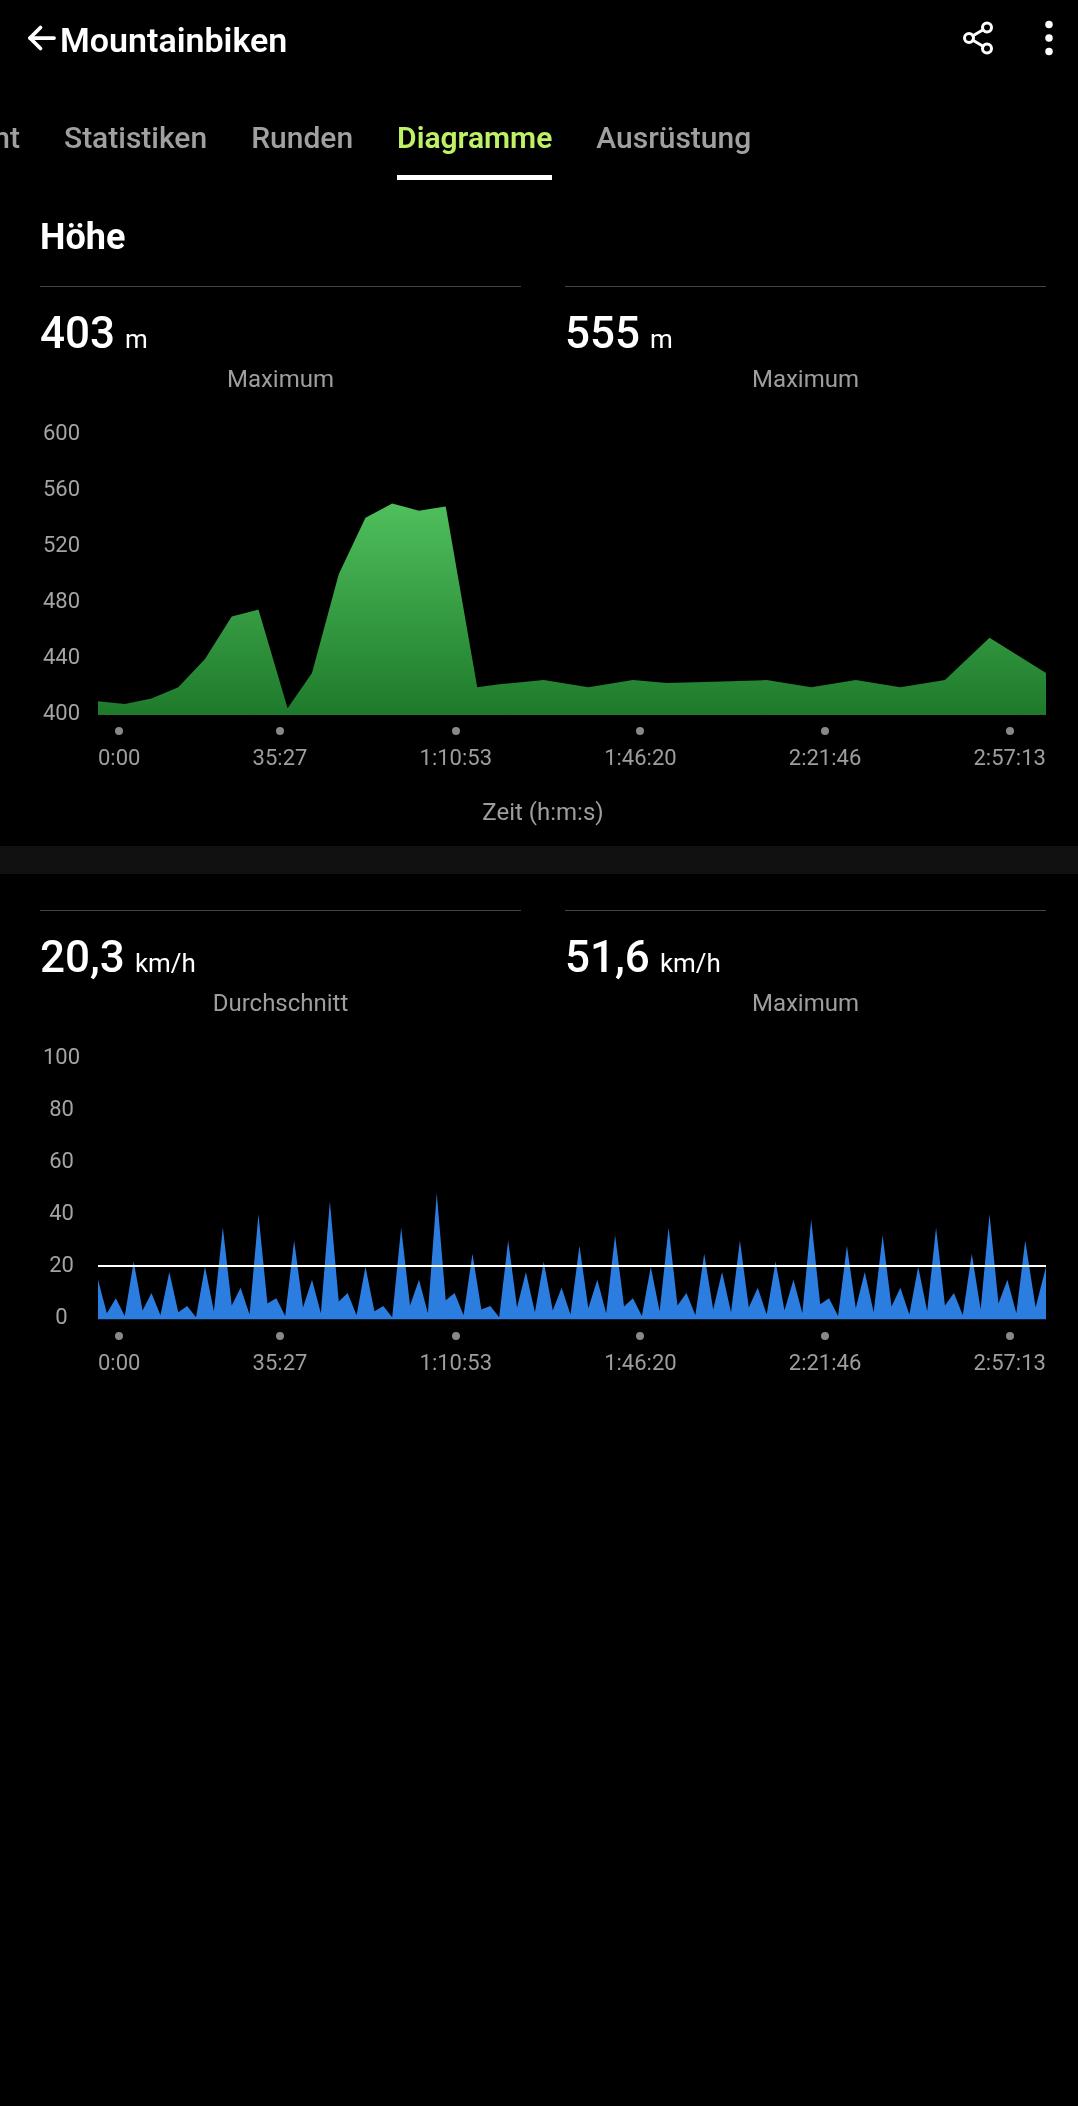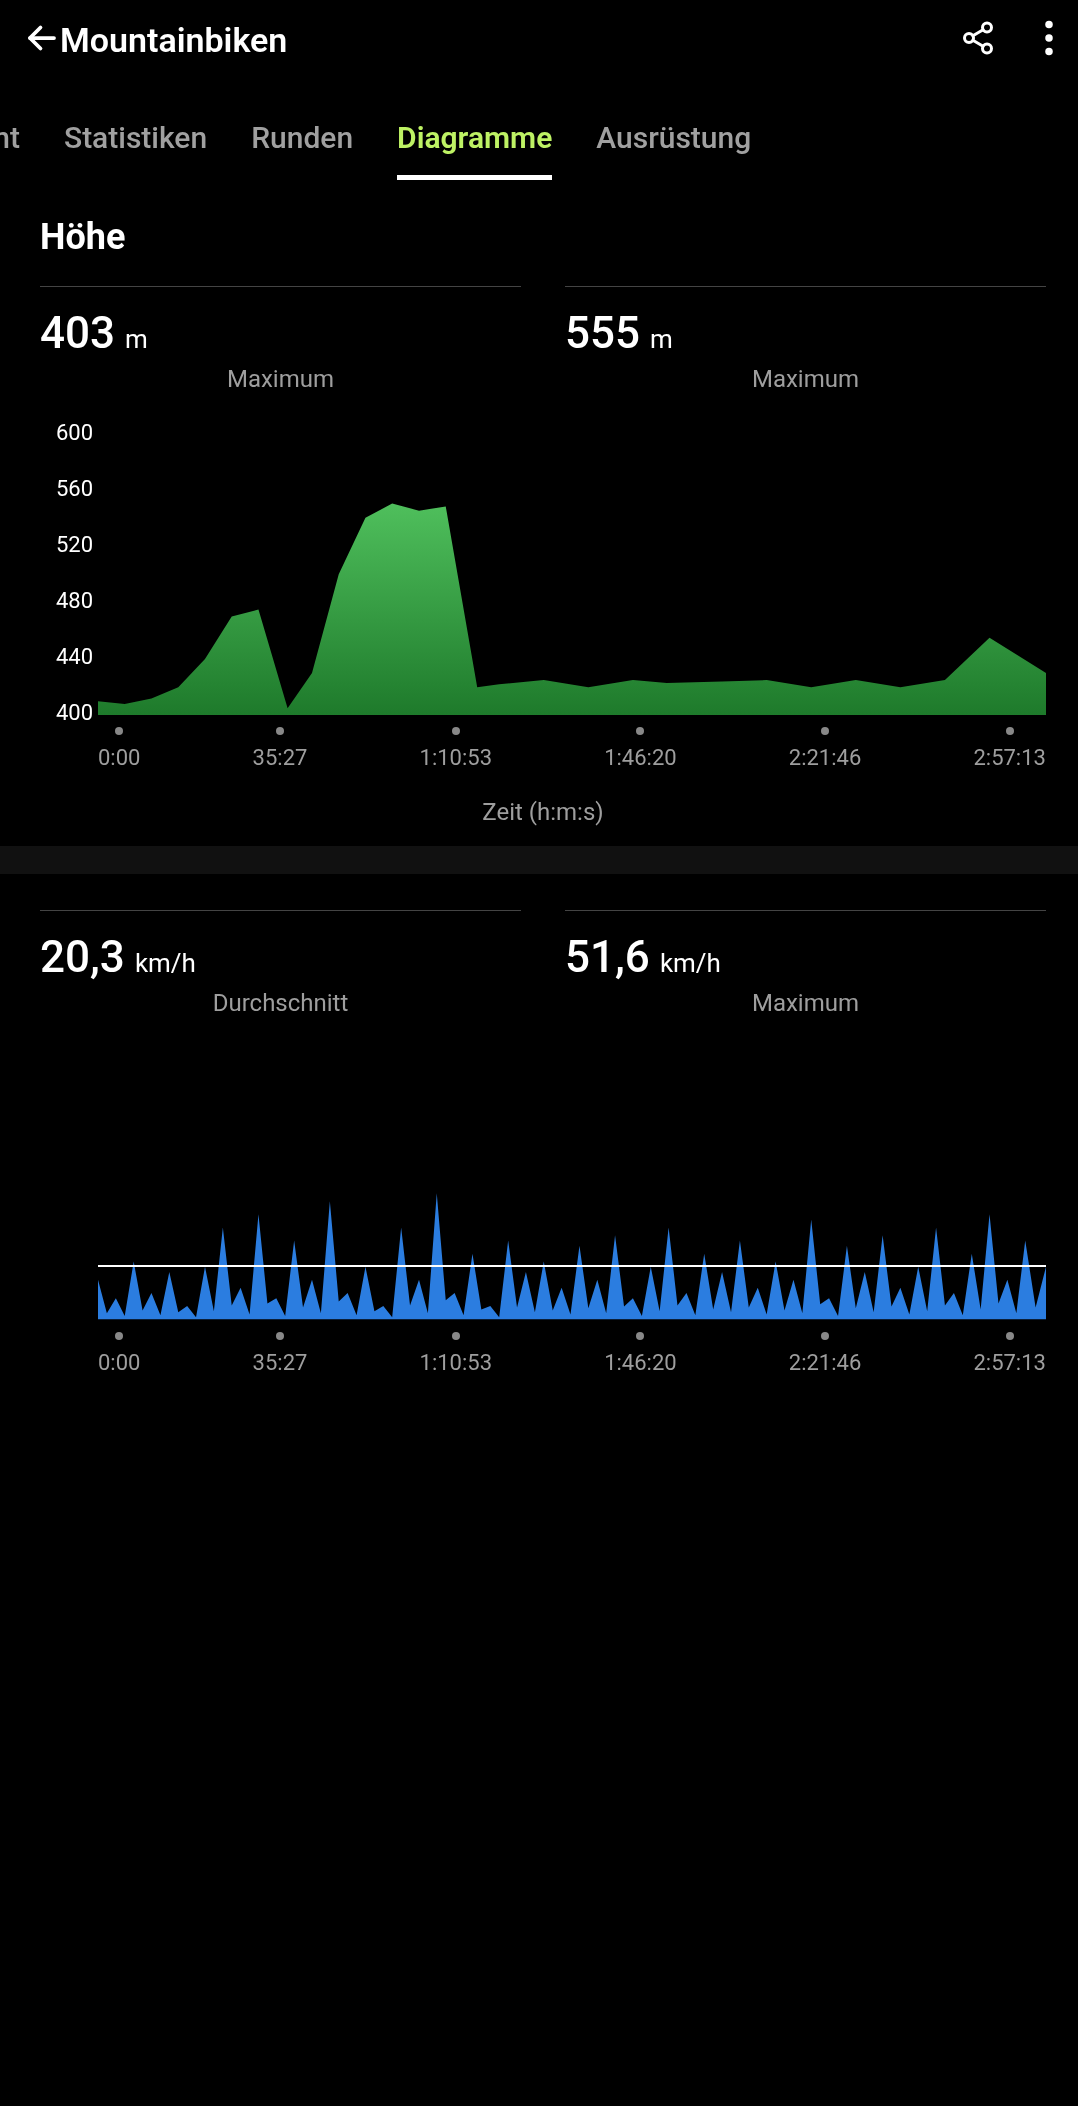--- a/index.html
+++ b/index.html
@@ -79,28 +79,28 @@
     font-size: 24px;
     color: #9e9e9e;
     margin-top: 6px;
   }
   .chart-wrap {
     margin-top: 40px;
     position: relative;
   }
   .y-axis {
     position: absolute;
-    left: 16px;
+    left: 3px;
     top: 0;
     bottom: 40px;
     display: flex;
     flex-direction: column;
     justify-content: space-between;
     font-size: 22px;
-    color: #ffffff;
+    color: #a3a3a3;
     text-align: center;
   }
   .y-axis div { height: 0; line-height: 0; }
   .plot {
     margin-left: 58px;
     position: relative;
   }
   .x-axis {
     display: flex;
     justify-content: space-between;
@@ -245,20 +245,28 @@
     <div class="stat">
       <div class="stat-value">
         <span>51,6</span>
         <span class="stat-unit">km/h</span>
       </div>
       <div class="stat-label">Maximum</div>
     </div>
   </div>
 
   <div class="chart-wrap">
+    <div class="y-axis" id="speed-y" style="height: 260px;">
+        <div>100</div>
+        <div>80</div>
+        <div>60</div>
+        <div>40</div>
+        <div>20</div>
+        <div>0</div>
+      </div>
     <div class="plot">
       <svg id="speed-svg" class="chart-svg" viewBox="0 0 940 260" preserveAspectRatio="none">
         <path id="speed-path" fill="#2b7de0" d="M 0 260 L 0.0 221.0 L 8.8 254.2 L 17.7 239.2 L 26.5 256.9 L 35.4 202.8 L 44.2 251.4 L 53.0 234.0 L 61.9 256.1 L 70.7 213.2 L 79.6 253.0 L 88.4 247.0 L 97.2 258.1 L 106.1 208.0 L 114.9 252.2 L 123.8 169.0 L 132.6 246.3 L 141.4 228.8 L 150.3 255.3 L 159.1 156.0 L 168.0 244.4 L 176.8 239.2 L 185.6 256.9 L 194.5 182.0 L 203.3 248.3 L 212.2 221.0 L 221.0 254.2 L 229.9 143.0 L 238.7 242.4 L 247.5 234.0 L 256.4 256.1 L 265.2 208.0 L 274.1 252.2 L 282.9 247.0 L 291.7 258.1 L 300.6 169.0 L 309.4 246.3 L 318.3 221.0 L 327.1 254.2 L 335.9 135.2 L 344.8 241.3 L 353.6 234.0 L 362.5 256.1 L 371.3 195.0 L 380.1 250.3 L 389.0 247.0 L 397.8 258.1 L 406.7 182.0 L 415.5 248.3 L 424.3 213.2 L 433.2 253.0 L 442.0 202.8 L 450.9 251.4 L 459.7 228.8 L 468.5 255.3 L 477.4 187.2 L 486.2 249.1 L 495.1 221.0 L 503.9 254.2 L 512.7 176.8 L 521.6 247.5 L 530.4 239.2 L 539.3 256.9 L 548.1 208.0 L 556.9 252.2 L 565.8 169.0 L 574.6 246.3 L 583.5 234.0 L 592.3 256.1 L 601.1 195.0 L 610.0 250.3 L 618.8 213.2 L 627.7 253.0 L 636.5 182.0 L 645.3 248.3 L 654.2 228.8 L 663.0 255.3 L 671.9 202.8 L 680.7 251.4 L 689.6 221.0 L 698.4 254.2 L 707.2 161.2 L 716.1 245.2 L 724.9 239.2 L 733.8 256.9 L 742.6 187.2 L 751.4 249.1 L 760.3 213.2 L 769.1 253.0 L 778.0 176.8 L 786.8 247.5 L 795.6 228.8 L 804.5 255.3 L 813.3 208.0 L 822.2 252.2 L 831.0 169.0 L 839.8 246.3 L 848.7 234.0 L 857.5 256.1 L 866.4 195.0 L 875.2 250.3 L 884.0 156.0 L 892.9 244.4 L 901.7 221.0 L 910.6 254.2 L 919.4 182.0 L 929.7 248.3 L 940.0 208.0 L 940 260 Z"></path>
       </svg>
       <div class="avg-line" id="speed-avg-line" style="top: 207.22px;"></div>
     </div>
     <div class="x-axis" id="speed-x">
         <div class="x-tick">0:00</div>
         <div class="x-tick">35:27</div>
         <div class="x-tick">1:10:53</div>

